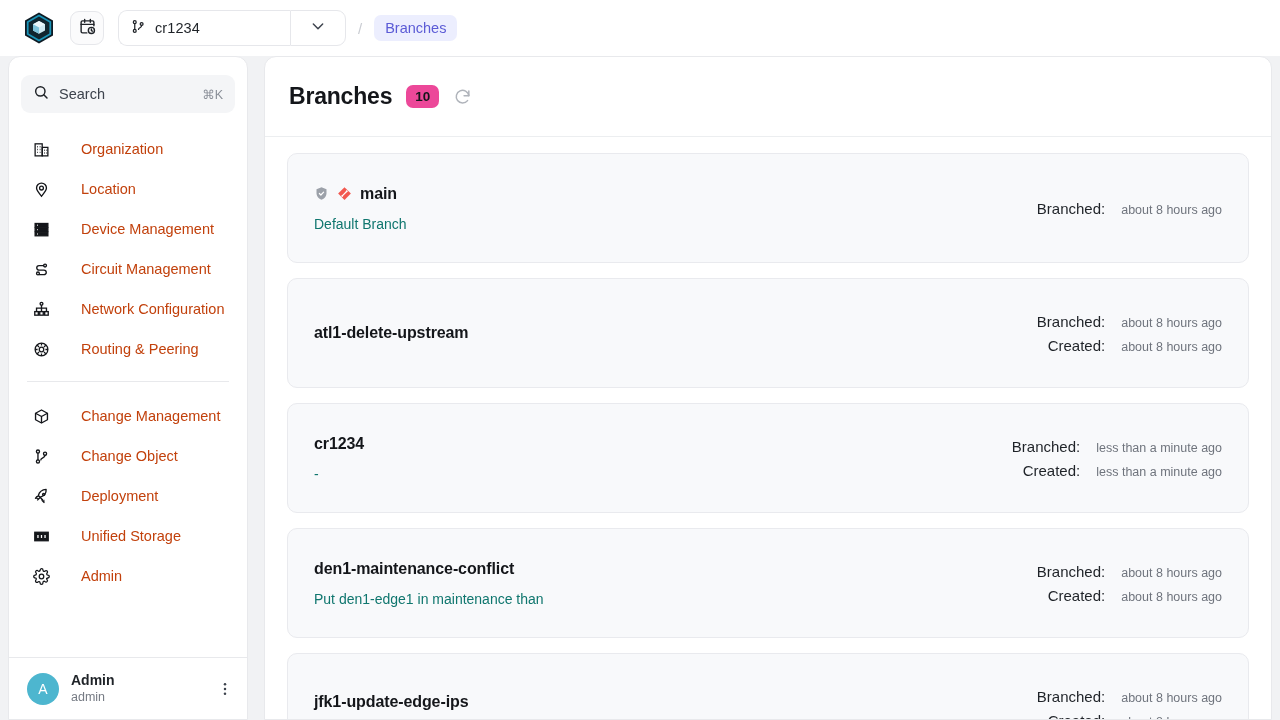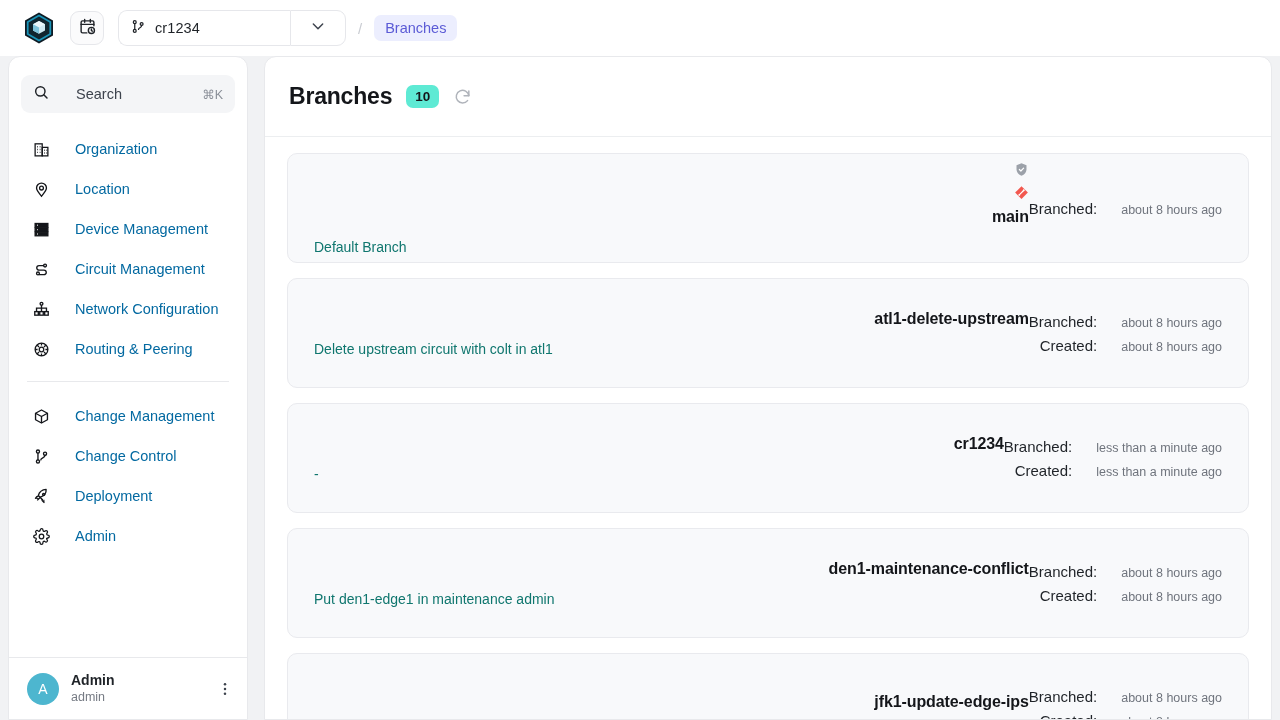--- a/index.html
+++ b/index.html
@@ -62,31 +62,31 @@
     width: 240px; height: 664px;
     background: #ffffff;
     border: 1px solid #e8e9ec;
     border-radius: 12px 12px 0 0;
     display: flex; flex-direction: column;
     padding: 14px 0 0 0;
   }
   .search-box {
     margin: 4px 12px 0 12px; height: 38px;
     background: #f4f5f7; border-radius: 9px;
-    display: flex; align-items: center; gap: 27px;
+    display: flex; align-items: center; gap: 10px;
     padding: 0 12px;
   }
   .search-ph { flex: 1; font-size: 14.5px; color: #3d434d; }
   .kbd { font-size: 12.5px; color: #8a8f98; }
 
   .navlist { margin-top: 16px; }
   .navitem {
     height: 40px; display: flex; align-items: center;
-    gap: 24px; padding: 0 12px 0 22px;
-    font-size: 14.5px; color: #0369a1;
+    gap: 30px; padding: 0 12px 0 22px;
+    font-size: 14.5px; color: #c2410c;
   }
   .navitem .ic { width: 20px; flex: 0 0 20px; display: flex;
     align-items: center; justify-content: center; color: #14161a; }
   .nav-div { height: 1px; background: #e8e9ec; margin: 12px 18px; }
   .userbar {
     margin-top: auto; height: 62px;
     border-top: 1px solid #e8e9ec;
     display: flex; align-items: center; padding: 0 14px 0 18px; gap: 12px;
   }
   .avatar {
@@ -108,46 +108,45 @@
     border-radius: 12px 12px 0 0;
     overflow: hidden;
   }
   .main-head {
     height: 80px; display: flex; align-items: center;
     padding: 0 24px; gap: 14px;
     border-bottom: 1px solid #eceef0;
   }
   .page-title { font-size: 23px; font-weight: 700; color: #14161a; letter-spacing: -.2px; }
   .count-badge {
-    background: #5eead4; color: #14161a;
+    background: #ec4899; color: #14161a;
     font-size: 13.5px; font-weight: 600;
     padding: 4px 9px; border-radius: 7px;
   }
   .refresh { color: #b0b4bb; display: flex; align-items: center; }
 
   .cards { padding: 16px 22px 0 22px; }
   .card {
     background: #f8f9fb;
     border: 1px solid #e9eaee;
     border-radius: 10px;
     height: 110px;
     margin-bottom: 15px;
     display: flex; align-items: center;
     padding: 0 26px;
   }
   .card-left { flex: 1; min-width: 0; }
   .card-title {
     font-size: 16px; font-weight: 700; color: #14161a;
-    display: flex; align-items: flex-end; gap: 8px;
+    display: flex; align-items: center; gap: 8px;
     letter-spacing: -.1px;
-    flex-direction: column;
   }
   .card-desc { font-size: 14px; color: #0f766e; margin-top: 13px; }
   .card-right { text-align: right; }
-  .meta-row { display: flex; align-items: baseline; justify-content: flex-end; gap: 24px; }
+  .meta-row { display: flex; align-items: baseline; justify-content: flex-end; gap: 16px; }
   .meta-row + .meta-row { margin-top: 7px; }
   .meta-label { font-size: 15px; color: #1f2328; }
   .meta-val { font-size: 12.5px; color: #6f747d; }
   .shield-ic { color: #9ca1a9; display: flex; }
   .branch-ic { color: #f2584f; display: flex; }
 </style>
 </head>
 <body>
 
 <div class="topbar">
@@ -300,34 +299,43 @@
     <div class="navitem">
       <span class="ic">
         <svg width="17" height="17" viewBox="0 0 24 24" fill="none" stroke="currentColor" stroke-width="1.9" stroke-linecap="round">
           <circle cx="7" cy="5" r="2.2"></circle>
             <circle cx="7" cy="19" r="2.2"></circle>
             <circle cx="17" cy="8" r="2.2"></circle>
           <path d="M7 7.2v9.6"></path>
             <path d="M17 10.2c0 4-6 3.2-6 6.6"></path>
         </svg>
       </span>
-      <span>Change Control</span>
+      <span>Change Object</span>
     </div>
 
     <div class="navitem">
       <span class="ic">
         <svg width="17" height="17" viewBox="0 0 24 24" fill="none" stroke="currentColor" stroke-width="1.9" stroke-linejoin="round">
           <path d="M13.5 16.5 7.5 10.5c1.5-5 5-8 11-8.5.5 6-2.5 9.5-8.5 11Z"></path>
           <path d="M10 13.5 6 17.5M8 11.5c-2 0-3.5 1-4.5 3 2-.5 3 0 3.5.5M12.5 16c0 2 1 3.5 3 4.5-.5-2 0-3-.5-3.5"></path>
           <circle cx="15" cy="9" r="1.5"></circle>
         </svg>
       </span>
       <span>Deployment</span>
     </div>
 
+    <div class="navitem">
+      <span class="ic">
+        <svg width="17" height="17" viewBox="0 0 24 24" fill="none" stroke="currentColor" stroke-width="1.8">
+          <rect x="2.5" y="6" width="19" height="12" fill="currentColor"></rect>
+          <path d="M7 10v4M12 10v4M17 10v4" stroke="#fff" stroke-width="1.8"></path>
+        </svg>
+      </span>
+      <span>Unified Storage</span>
+    </div>
 
     <div class="navitem">
       <span class="ic">
         <svg width="17" height="17" viewBox="0 0 24 24" fill="none" stroke="currentColor" stroke-width="1.8">
           <circle cx="12" cy="12" r="3.2"></circle>
           <path d="M19.4 14.5a1.7 1.7 0 0 0 .34 1.87l.06.06a2 2 0 1 1-2.83 2.83l-.06-.06a1.7 1.7 0 0 0-1.87-.34 1.7 1.7 0 0 0-1.03 1.56V21a2 2 0 1 1-4 0v-.1A1.7 1.7 0 0 0 8.9 19.3a1.7 1.7 0 0 0-1.87.34l-.06.06a2 2 0 1 1-2.83-2.83l.06-.06a1.7 1.7 0 0 0 .34-1.87 1.7 1.7 0 0 0-1.56-1.03H3a2 2 0 1 1 0-4h.1a1.7 1.7 0 0 0 1.56-1.1 1.7 1.7 0 0 0-.34-1.87l-.06-.06a2 2 0 1 1 2.83-2.83l.06.06a1.7 1.7 0 0 0 1.87.34h.08A1.7 1.7 0 0 0 10.13 3.1V3a2 2 0 1 1 4 0v.1a1.7 1.7 0 0 0 1.03 1.56 1.7 1.7 0 0 0 1.87-.34l.06-.06a2 2 0 1 1 2.83 2.83l-.06.06a1.7 1.7 0 0 0-.34 1.87v.08a1.7 1.7 0 0 0 1.56 1.03H21a2 2 0 1 1 0 4h-.1a1.7 1.7 0 0 0-1.5 1.03Z"></path>
         </svg>
       </span>
       <span>Admin</span>
     </div>
@@ -393,21 +401,20 @@
           <span class="meta-val">about 8 hours ago</span>
         </div>
       </div>
     </div>
 
     <div class="card">
       <div class="card-left">
         <div class="card-title">
           <span>atl1-delete-upstream</span>
         </div>
-        <div class="card-desc">Delete upstream circuit with colt in atl1</div>
       </div>
       <div class="card-right">
         <div class="meta-row">
           <span class="meta-label">Branched:</span>
           <span class="meta-val">about 8 hours ago</span>
         </div>
         <div class="meta-row">
           <span class="meta-label">Created:</span>
           <span class="meta-val">about 8 hours ago</span>
         </div>
@@ -431,21 +438,21 @@
           <span class="meta-val">less than a minute ago</span>
         </div>
       </div>
     </div>
 
     <div class="card">
       <div class="card-left">
         <div class="card-title">
           <span>den1-maintenance-conflict</span>
         </div>
-        <div class="card-desc">Put den1-edge1 in maintenance admin</div>
+        <div class="card-desc">Put den1-edge1 in maintenance than</div>
       </div>
       <div class="card-right">
         <div class="meta-row">
           <span class="meta-label">Branched:</span>
           <span class="meta-val">about 8 hours ago</span>
         </div>
         <div class="meta-row">
           <span class="meta-label">Created:</span>
           <span class="meta-val">about 8 hours ago</span>
         </div>

